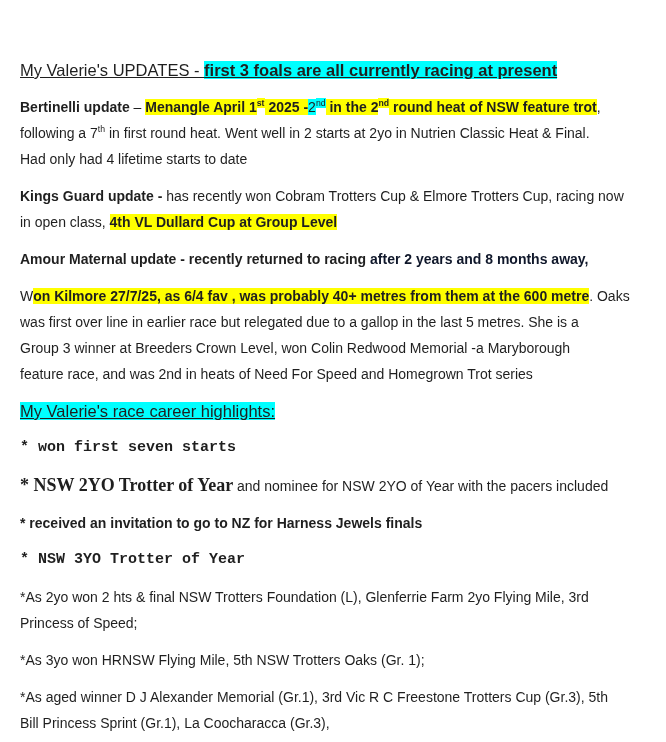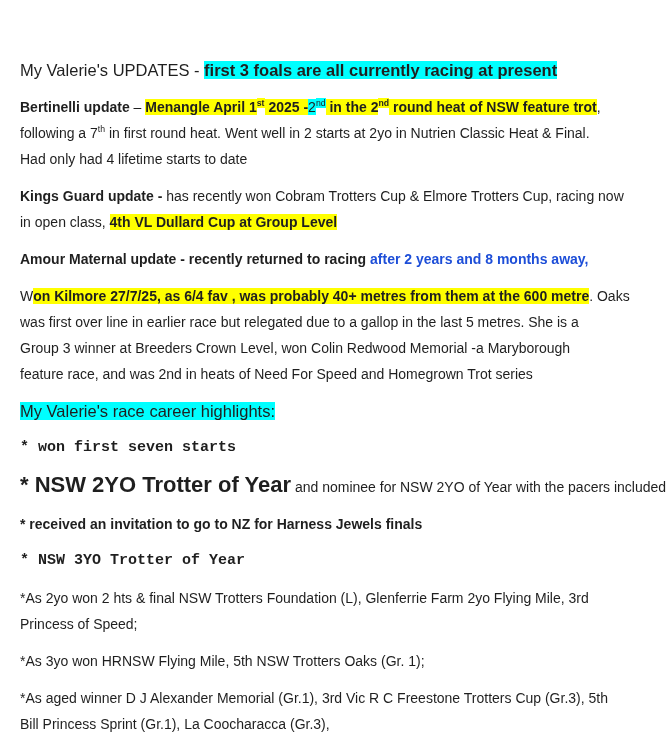--- a/index.html
+++ b/index.html
@@ -16,25 +16,25 @@
   }
   .block { margin-bottom: 11px; }
   .line {
     font-size: 14px;
     line-height: 26px;
     white-space: nowrap;
   }
   .heading .line { font-size: 16.5px; }
   .bullet-lg .line { font-size: 15px; font-family: Liberation Mono, monospace; }
   .s-bold { font-weight: bold; }
-  .s-underline { }
+  .s-underline { text-decoration: underline; }
   .s-hl-yellow { background: #ffff00; font-weight: bold; }
   .s-hl-cyan { background: #00ffff; }
-  .s-red { color: #1d4ed8; }
-  .s-lg { font-size: 22px; }
+  .s-red { color: #0f172a; }
+  .s-lg { font-size: 18px; font-family: Liberation Serif, serif; }
   sup {
     font-size: 0.62em;
     line-height: 0;
     vertical-align: super;
   }
 </style>
 </head>
 <body>
 
 <div class="doc">

